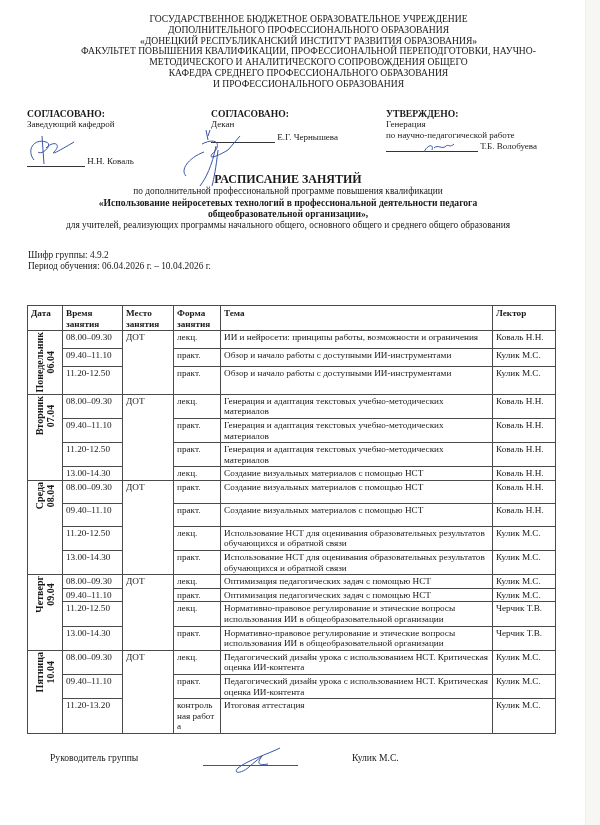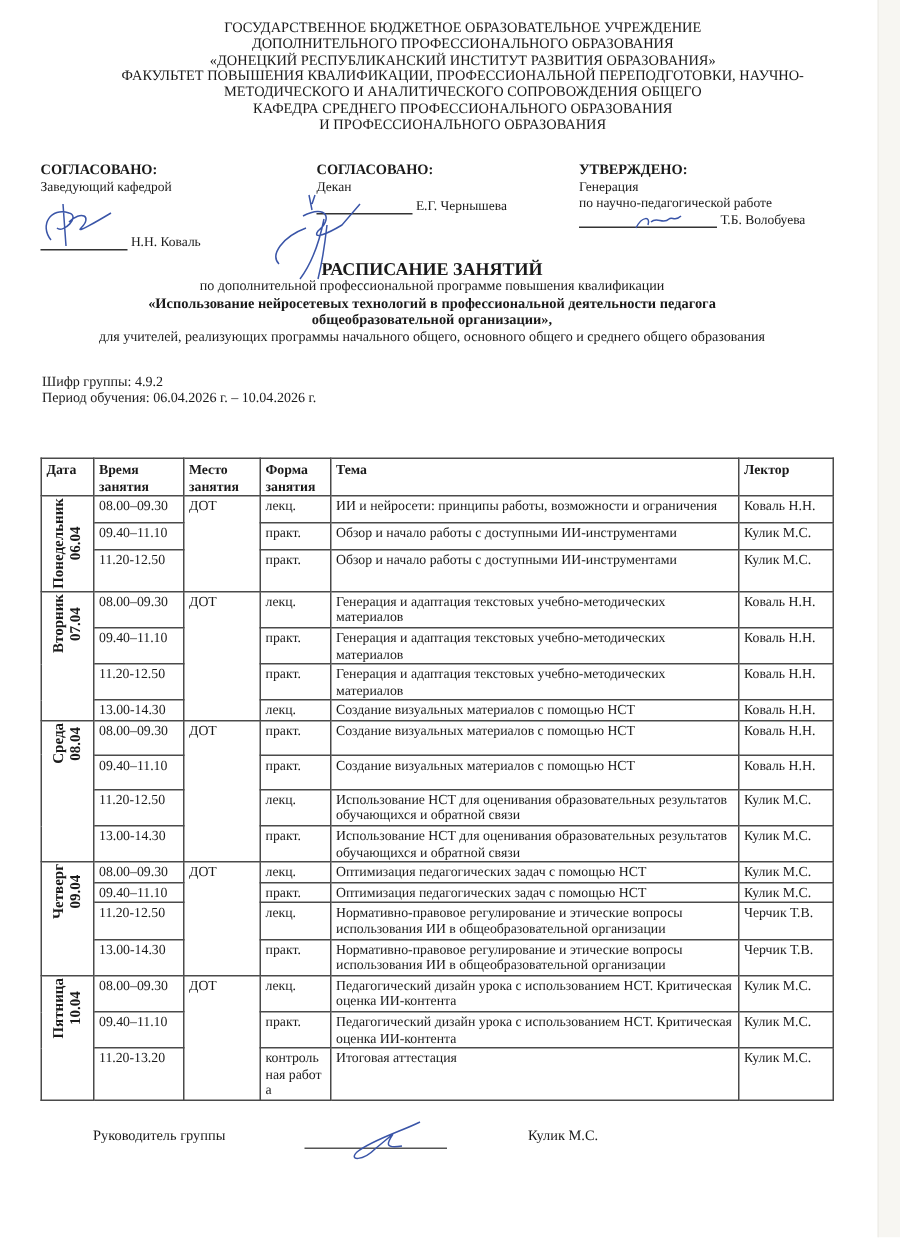--- a/index.html
+++ b/index.html
@@ -49,21 +49,21 @@
     padding: 0; vertical-align: middle; text-align: center;
   }
   td.day .vert {
     writing-mode: vertical-rl; transform: rotate(180deg);
     font-weight: bold; font-size: 10px; line-height: 11px;
     margin: 0 auto; white-space: nowrap; text-align: center;
   }
   td.lect { white-space: nowrap; }
 
   .footer { position: absolute; top: 752px; left: 0; width: 600px; font-size: 9.6px; }
-  .footer .role { position: absolute; left: 62px; top: 0; }
+  .footer .role { position: absolute; left: 50px; top: 0; }
   .footer .fline { position: absolute; left: 203px; top: 13px; width: 95px; border-bottom: 1px solid #555; }
   .footer .name { position: absolute; left: 352px; top: 0; }
 </style>
 </head>
 <body>
 
 <div class="edge"></div>
 
 <div class="header">
   <div>ГОСУДАРСТВЕННОЕ БЮДЖЕТНОЕ ОБРАЗОВАТЕЛЬНОЕ УЧРЕЖДЕНИЕ</div>

